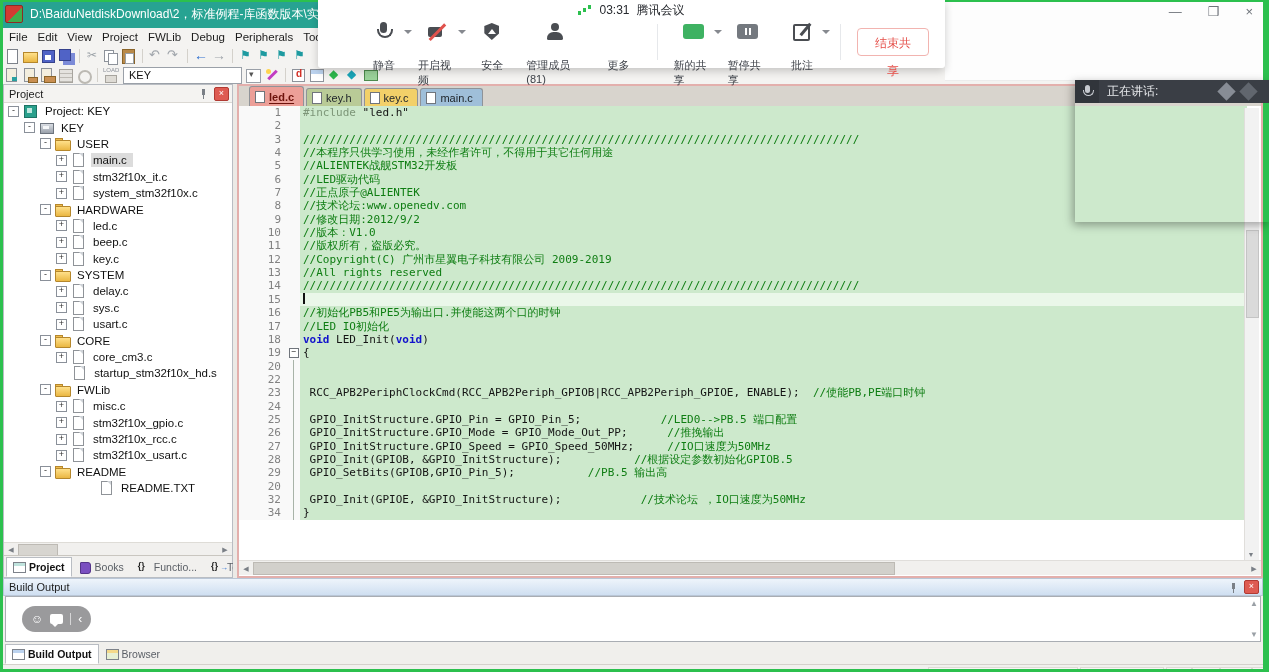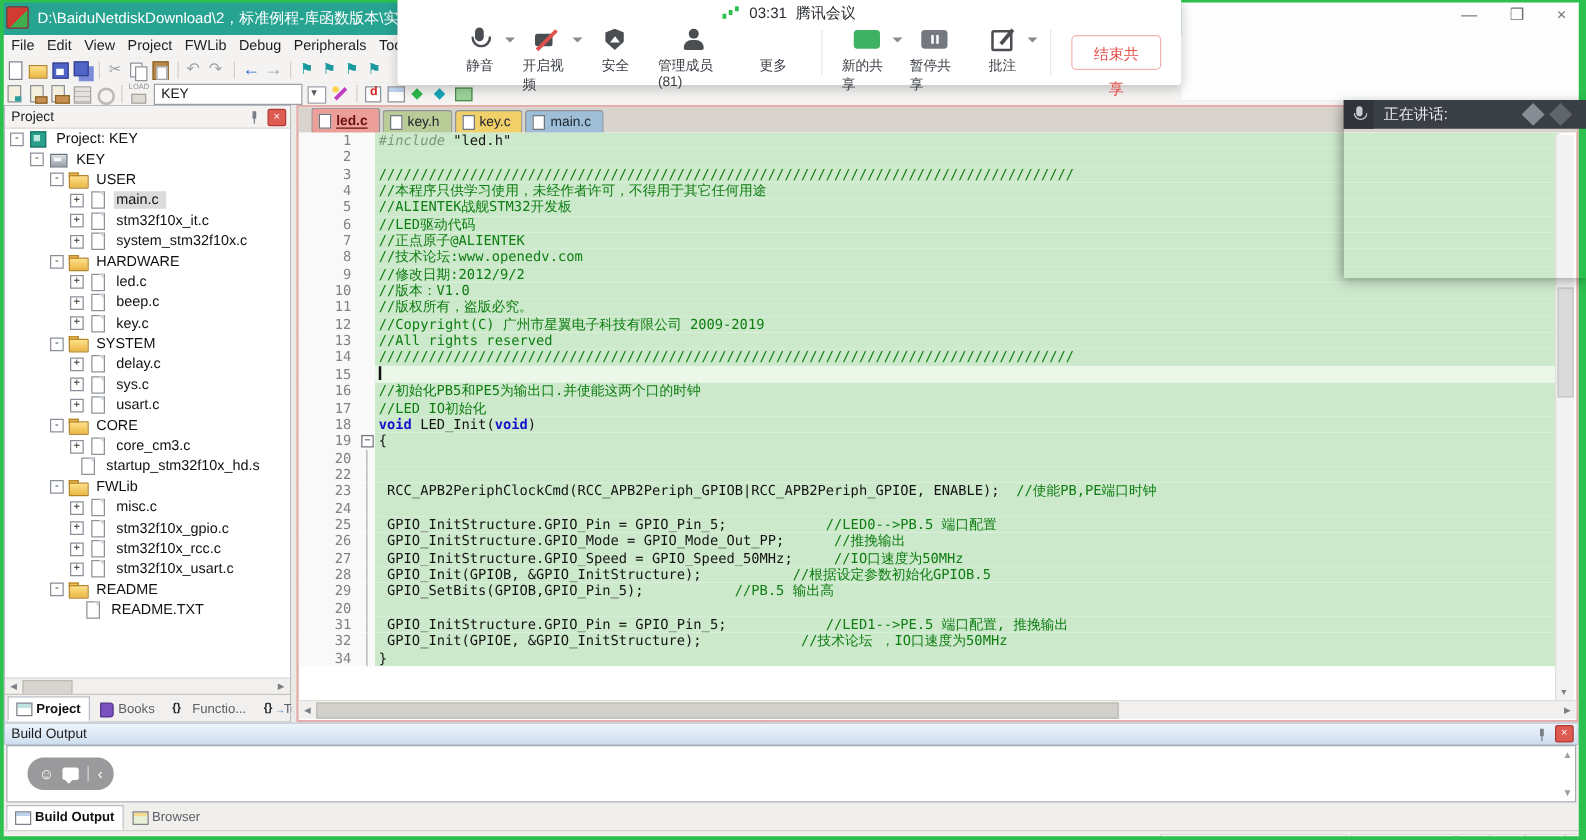--- a/index.html
+++ b/index.html
@@ -127,21 +127,21 @@
   .cline{height:13.35px;display:flex;line-height:13.35px;white-space:pre;}
   .lnum{width:42px;flex:0 0 auto;text-align:right;padding-right:6px;color:#828282;background:#f9f9f9;}
   .lfold{width:13px;flex:0 0 auto;background:#f9f9f9;position:relative;}
   .lfold.g::before{content:"";position:absolute;left:6px;top:0;bottom:0;border-left:1px solid #a8b3a8;}
   .foldbox{position:absolute;left:2px;top:2px;width:8px;height:8px;border:1px solid #70757c;background:#fff;
            font-size:8px;line-height:6px;text-align:center;color:#333;}
   .lcode{flex:1;background:var(--selgreen,#cde9cc);margin-right:14px;padding-left:3px;}
   .cline.cur .lcode{background:#eaf7e9;}
   .caret-bar{display:inline-block;width:1.5px;height:11px;background:#111;vertical-align:-1px;}
   .seg-p{color:#141414;text-align:right;} .seg-c{color:#0e7d12;} .seg-k{color:#1212cc;font-weight:bold;}
-  .seg-d{color:#7d9678;font-style:italic;} .seg-s{color:#141414;}
+  .seg-d{color:#7d9678;} .seg-s{color:#141414;}
   #ed-vscroll{position:absolute;right:2px;top:22px;width:14px;height:452px;background:#f2f2f2;border-left:1px solid #e0dedb;}
   #ed-vscroll .thumb{position:absolute;left:1px;top:122px;width:11px;height:86px;background:#dadada;border:1px solid #c4c4c4;}
   #ed-hscroll{height:14px;background:#f1f0ee;border-top:1px solid #e0dedb;position:relative;}
   #ed-hscroll .thumb{position:absolute;left:14px;top:1px;width:640px;height:11px;background:#d2d0cb;border:1px solid #bdbab4;}
 
   
   #build-panel{position:absolute;left:3px;top:578px;width:1260px;height:86px;background:#f0efec;}
   #build-caption{height:16px;background:linear-gradient(#eef4fb,#cfdff1);border:1px solid #b9c6d6;display:flex;
                  align-items:center;font-size:11px;color:#1c1c1c;padding-left:5px;}
   #build-content{position:absolute;left:2px;right:2px;top:18px;height:44px;background:#fff;border:1px solid #a9adb3;}
@@ -166,21 +166,21 @@
        padding:1px 6px;box-sizing:border-box;white-space:nowrap;}
 
   
   #tm-toolbar{position:absolute;left:318px;top:0;width:627px;height:68px;background:#fff;z-index:50;
               box-shadow:0 3px 9px rgba(0,0,0,.20);border-radius:0 0 3px 3px;}
   #tm-status{height:20px;display:flex;align-items:center;justify-content:center;gap:7px;font-size:12px;color:#26292e;}
   .signal-icon{position:relative;width:14px;height:11px;}
   .signal-icon::before{content:"";position:absolute;left:0;bottom:1px;width:3px;height:4px;background:var(--tmgreen,#2cc04e);
         box-shadow:5px -3px 0 var(--tmgreen,#2cc04e),10px -6px 0 var(--tmgreen,#2cc04e);}
   #tm-btnrow{display:flex;align-items:flex-start;padding:2px 16px 0 46px;}
-  .tmb{position:relative;display:flex;flex-direction:column;align-items:center;gap:3px;font-size:11px;color:#3a3e45;
+  .tmb{position:relative;display:flex;flex-direction:column;align-items:center;gap:16px;font-size:11px;color:#3a3e45;
        min-width:40px;margin-right:14px;}
   .tmb .ticon{position:relative;width:24px;height:20px;}
   .tmb .ticon::before,.tmb .ticon::after{content:"";position:absolute;}
   .caret-down{position:absolute;right:-8px;top:8px;border-left:4px solid transparent;border-right:4px solid transparent;
               border-top:4px solid #86898f;}
   .tm-sep{width:1px;height:36px;background:#e6e8eb;margin:2px 16px 0 4px;}
   [data-name="mute-mic-icon"]::before{left:8px;top:0;width:7px;height:11px;background:#4a4d52;border-radius:4px;}
   [data-name="mute-mic-icon"]::after{left:5px;top:7px;width:12px;height:7px;border:2px solid #4a4d52;border-top:none;
         border-radius:0 0 9px 9px;}
   [data-name="camera-off-icon"]::before{left:2px;top:5px;width:14px;height:10px;background:#4a4d52;border-radius:2px;}
@@ -369,21 +369,21 @@
         <div class="trow" data-name="tree-item-core" style="padding-left: 36px;">
           <span class="exp" data-name="tree-expander-icon">-</span>
           <span class="tico" data-name="folder-icon"></span>
           <span class="tlabel" data-name="tree-item-label">CORE</span>
         </div>
         <div class="trow" data-name="tree-item-core-cm3-c" style="padding-left: 52px;">
           <span class="exp" data-name="tree-expander-icon">+</span>
           <span class="tico" data-name="file-icon"></span>
           <span class="tlabel" data-name="tree-item-label">core_cm3.c</span>
         </div>
-        <div class="trow" data-name="tree-item-startup-stm32f10x-hd-s" style="padding-left: 44px;">
+        <div class="trow" data-name="tree-item-startup-stm32f10x-hd-s" style="padding-left: 44px; justify-content: center;">
           <span class="exp hid" data-name="tree-expander-icon">+</span>
           <span class="tico" data-name="file-icon"></span>
           <span class="tlabel" data-name="tree-item-label">startup_stm32f10x_hd.s</span>
         </div>
         <div class="trow" data-name="tree-item-fwlib" style="padding-left: 36px;">
           <span class="exp" data-name="tree-expander-icon">-</span>
           <span class="tico" data-name="folder-icon"></span>
           <span class="tlabel" data-name="tree-item-label">FWLib</span>
         </div>
         <div class="trow" data-name="tree-item-misc-c" style="padding-left: 52px;">
@@ -404,21 +404,21 @@
         <div class="trow" data-name="tree-item-stm32f10x-usart-c" style="padding-left: 52px;">
           <span class="exp" data-name="tree-expander-icon">+</span>
           <span class="tico" data-name="file-icon"></span>
           <span class="tlabel" data-name="tree-item-label">stm32f10x_usart.c</span>
         </div>
         <div class="trow" data-name="tree-item-readme" style="padding-left: 36px;">
           <span class="exp" data-name="tree-expander-icon">-</span>
           <span class="tico" data-name="folder-icon"></span>
           <span class="tlabel" data-name="tree-item-label">README</span>
         </div>
-        <div class="trow" data-name="tree-item-readme-txt" style="padding-left: 48px;">
+        <div class="trow" data-name="tree-item-readme-txt" style="padding-left: 80px;">
           <span class="exp hid" data-name="tree-expander-icon">+</span>
           <span class="tico" data-name="file-icon"></span>
           <span class="tlabel" data-name="tree-item-label">README.TXT</span>
         </div>
       </div>
     <div id="tree-hscroll" data-name="project-tree-hscrollbar">
       <span class="scr-arrow" style="left:1px" data-name="scroll-left-icon">◀</span>
       <span class="thumb" data-name="scroll-thumb"></span>
       <span class="scr-arrow" style="right:1px" data-name="scroll-right-icon">▶</span>
     </div>
@@ -486,21 +486,20 @@
         <div class="cline" data-name="code-line"><span class="lnum" data-name="line-number">20</span><span class="lfold g" data-name="fold-margin"></span><span class="lcode" data-name="code-text"></span></div>
         <div class="cline" data-name="code-line"><span class="lnum" data-name="line-number">22</span><span class="lfold g" data-name="fold-margin"></span><span class="lcode" data-name="code-text"></span></div>
         <div class="cline" data-name="code-line"><span class="lnum" data-name="line-number">23</span><span class="lfold g" data-name="fold-margin"></span><span class="lcode" data-name="code-text"><span class="seg-p" data-name="code-segment"> RCC_APB2PeriphClockCmd(RCC_APB2Periph_GPIOB|RCC_APB2Periph_GPIOE, ENABLE);  </span><span class="seg-c" data-name="code-segment">//使能PB,PE端口时钟</span></span></div>
         <div class="cline" data-name="code-line"><span class="lnum" data-name="line-number">24</span><span class="lfold g" data-name="fold-margin"></span><span class="lcode" data-name="code-text"></span></div>
         <div class="cline" data-name="code-line"><span class="lnum" data-name="line-number">25</span><span class="lfold g" data-name="fold-margin"></span><span class="lcode" data-name="code-text"><span class="seg-p" data-name="code-segment"> GPIO_InitStructure.GPIO_Pin = GPIO_Pin_5;</span><span class="seg-c" data-name="code-segment">            //LED0--&gt;PB.5 端口配置</span></span></div>
         <div class="cline" data-name="code-line"><span class="lnum" data-name="line-number">26</span><span class="lfold g" data-name="fold-margin"></span><span class="lcode" data-name="code-text"><span class="seg-p" data-name="code-segment"> GPIO_InitStructure.GPIO_Mode = GPIO_Mode_Out_PP;</span><span class="seg-c" data-name="code-segment">      //推挽输出</span></span></div>
         <div class="cline" data-name="code-line"><span class="lnum" data-name="line-number">27</span><span class="lfold g" data-name="fold-margin"></span><span class="lcode" data-name="code-text"><span class="seg-p" data-name="code-segment"> GPIO_InitStructure.GPIO_Speed = GPIO_Speed_50MHz;</span><span class="seg-c" data-name="code-segment">     //IO口速度为50MHz</span></span></div>
         <div class="cline" data-name="code-line"><span class="lnum" data-name="line-number">28</span><span class="lfold g" data-name="fold-margin"></span><span class="lcode" data-name="code-text"><span class="seg-p" data-name="code-segment"> GPIO_Init(GPIOB, &amp;GPIO_InitStructure);</span><span class="seg-c" data-name="code-segment">           //根据设定参数初始化GPIOB.5</span></span></div>
         <div class="cline" data-name="code-line"><span class="lnum" data-name="line-number">29</span><span class="lfold g" data-name="fold-margin"></span><span class="lcode" data-name="code-text"><span class="seg-p" data-name="code-segment"> GPIO_SetBits(GPIOB,GPIO_Pin_5);</span><span class="seg-c" data-name="code-segment">           //PB.5 输出高</span></span></div>
         <div class="cline" data-name="code-line"><span class="lnum" data-name="line-number">20</span><span class="lfold g" data-name="fold-margin"></span><span class="lcode" data-name="code-text"></span></div>
-        <div class="cline" data-name="code-line"><span class="lnum" data-name="line-number">31</span><span class="lfold g" data-name="fold-margin"></span><span class="lcode" data-name="code-text"><span class="seg-p" data-name="code-segment"> GPIO_InitStructure.GPIO_Pin = GPIO_Pin_5;</span><span class="seg-c" data-name="code-segment">            //LED1--&gt;PE.5 端口配置, 推挽输出</span></span></div>
         <div class="cline" data-name="code-line"><span class="lnum" data-name="line-number">32</span><span class="lfold g" data-name="fold-margin"></span><span class="lcode" data-name="code-text"><span class="seg-p" data-name="code-segment"> GPIO_Init(GPIOE, &amp;GPIO_InitStructure);</span><span class="seg-c" data-name="code-segment">            //技术论坛 ，IO口速度为50MHz</span></span></div>
         <div class="cline" data-name="code-line"><span class="lnum" data-name="line-number">34</span><span class="lfold g" data-name="fold-margin"></span><span class="lcode" data-name="code-text"><span class="seg-p" data-name="code-segment">}</span></span></div>
       </div>
     <div id="ed-hscroll" data-name="editor-hscrollbar">
       <span class="scr-arrow" style="left:1px;top:2px" data-name="scroll-left-icon">◀</span>
       <span class="thumb" data-name="scroll-thumb"></span>
       <span class="scr-arrow" style="right:1px;top:2px" data-name="scroll-right-icon">▶</span>
     </div>
     <div id="ed-vscroll" data-name="editor-vscrollbar">
       <span class="thumb" data-name="scroll-thumb"></span>

